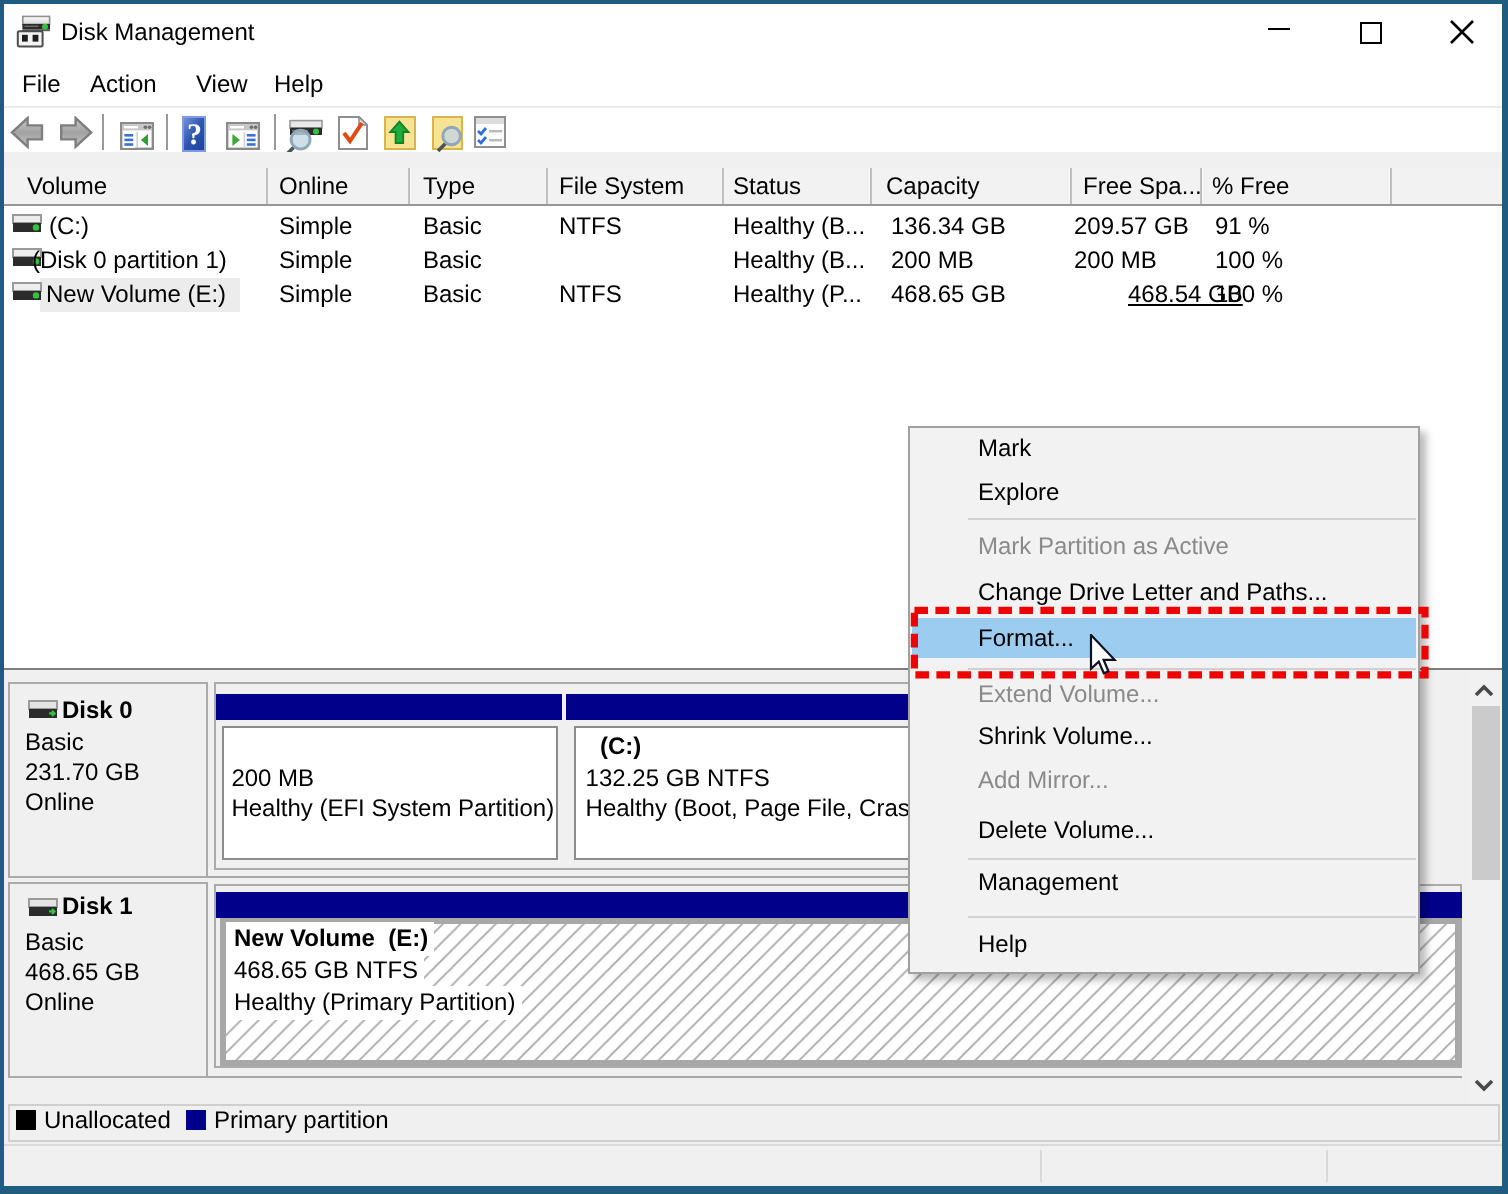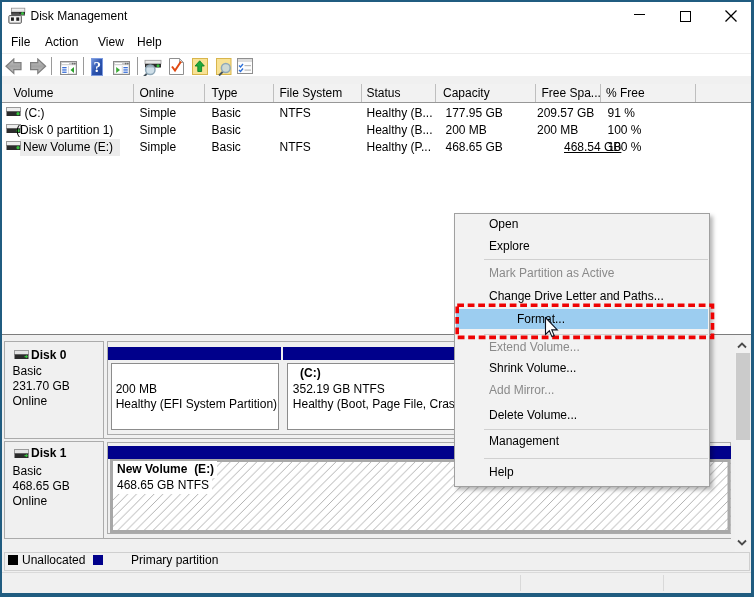--- a/index.html
+++ b/index.html
@@ -175,21 +175,21 @@
     <rect x="0.5" y="0.5" width="14" height="4" fill="#ededed" stroke="#9a9a9a"></rect>
     <rect x="0.5" y="4.5" width="14" height="4.5" fill="#2b2b2b"></rect>
     <circle cx="12" cy="6.7" r="1.6" fill="#35c23d"></circle>
   </svg>
 
   <div class="t" style="left:24.5px;top:104.5px;">(C:)</div>
   <div class="t" style="left:139.5px;top:104.5px;">Simple</div>
   <div class="t" style="left:211.5px;top:104.5px;">Basic</div>
   <div class="t" style="left:279.5px;top:104.5px;">NTFS</div>
   <div class="t" style="left:366.5px;top:104.5px;">Healthy (B...</div>
-  <div class="t" style="left:445.5px;top:104.5px;">177.95 GB</div>
+  <div class="t" style="left:445.5px;top:104.5px;">136.34 GB</div>
   <div class="t" style="left:537px;top:104.5px;">209.57 GB</div>
   <div class="t" style="left:607.5px;top:104.5px;">91 %</div>
 
   <div class="t" style="left:16px;top:121.5px;">(Disk 0 partition 1)</div>
   <div class="t" style="left:139.5px;top:121.5px;">Simple</div>
   <div class="t" style="left:211.5px;top:121.5px;">Basic</div>
   <div class="t" style="left:366.5px;top:121.5px;">Healthy (B...</div>
   <div class="t" style="left:445.5px;top:121.5px;">200 MB</div>
   <div class="t" style="left:537px;top:121.5px;">200 MB</div>
   <div class="t" style="left:607.5px;top:121.5px;">100 %</div>
@@ -218,21 +218,21 @@
   <div class="t" style="left:12.5px;top:393.2px;">Online</div>
 
   <div class="abs" style="left:106.5px;top:340.5px;width:575.5px;height:94px;background:#f0f0f0;border:1px solid #ababab;box-sizing:border-box;"></div>
   <div class="abs" style="left:108px;top:346.8px;width:173.3px;height:13.2px;background:#00008b;"></div>
   <div class="abs" style="left:283.3px;top:346.8px;width:397.2px;height:13.2px;background:#00008b;"></div>
   <div class="abs" style="left:110.8px;top:362.5px;width:168.7px;height:67.5px;background:#fff;border:1px solid #8c8c8c;box-sizing:border-box;"></div>
   <div class="abs" style="left:287px;top:362.5px;width:392px;height:67.5px;background:#fff;border:1px solid #8c8c8c;box-sizing:border-box;"></div>
   <div class="t" style="left:115.7px;top:380.5px;">200 MB</div>
   <div class="t" style="left:115.7px;top:396px;">Healthy (EFI System Partition)</div>
   <div class="t" style="left:300px;top:364.5px;font-weight:bold;">(C:)</div>
-  <div class="t" style="left:292.8px;top:380.5px;">352.19 GB NTFS</div>
+  <div class="t" style="left:292.8px;top:380.5px;">132.25 GB NTFS</div>
   <div class="t" style="left:292.8px;top:396px;">Healthy (Boot, Page File, Crash</div>
 
   <div class="abs" style="left:3.5px;top:440.5px;width:100px;height:98.2px;background:#f0f0f0;border:1px solid #ababab;box-sizing:border-box;"></div>
   <svg class="abs" style="left:13.5px;top:448.8px;" width="15" height="10" viewBox="0 0 15 10">
     <rect x="0.5" y="0.5" width="14" height="4" fill="#e4e4e4" stroke="#9a9a9a"></rect>
     <rect x="0.5" y="4.5" width="14" height="4.5" fill="#2b2b2b"></rect>
     <path d="M10.5,6.7 L13,6.7 M12,5.5 L13.2,6.7 L12,7.9" stroke="#35c23d" stroke-width="1.2" fill="none"></path>
   </svg>
   <div class="t" style="left:31px;top:445px;font-weight:bold;">Disk 1</div>
   <div class="t" style="left:12.5px;top:462.9px;">Basic</div>
@@ -246,51 +246,52 @@
         <pattern id="hp" width="8.8" height="8.8" patternUnits="userSpaceOnUse">
       <rect width="8.8" height="8.8" fill="#fff"></rect>
       <path d="M0,8.8 L8.8,0 M-2.2,2.2 L2.2,-2.2 M6.6,11 L11,6.6" stroke="#a9a9a9" stroke-width="0.9" fill="none"></path>
     </pattern>
       </defs>
     <rect x="0" y="0" width="620.5" height="74" fill="url(#hp)"></rect>
     <rect x="1.5" y="1.5" width="617.5" height="71" fill="none" stroke="#a8a8a8" stroke-width="3"></rect>
   </svg>
   <div class="t" style="left:113px;top:461px;font-weight:bold;background:#fff;padding:0 3px 0 4px;">New Volume&nbsp; (E:)</div>
   <div class="t" style="left:113px;top:476.5px;background:#fff;padding:0 3px 0 4px;">468.65 GB NTFS</div>
+  <div class="t" style="left:113px;top:493px;background:#fff;padding:0 3px 0 4px;">Healthy (Primary Partition)</div>
 
   <div class="abs" style="left:103.5px;top:438.2px;width:578.5px;height:1px;background:#a8a8a8;"></div>
   <div class="abs" style="left:103.5px;top:537.6px;width:627.5px;height:1px;background:#a8a8a8;"></div>
 
   <div class="abs" style="left:734.5px;top:336px;width:15.5px;height:215.5px;background:#f1f1f1;"></div>
   <svg class="abs" style="left:736.4px;top:341px;" width="12" height="9" viewBox="0 0 12 9">
     <path d="M2,6.5 L6,2.5 L10,6.5" fill="none" stroke="#4a4a4a" stroke-width="1.8"></path>
   </svg>
   <div class="abs" style="left:735.5px;top:353px;width:14px;height:87px;background:#cbcbcb;"></div>
   <svg class="abs" style="left:736.4px;top:538px;" width="12" height="9" viewBox="0 0 12 9">
     <path d="M2,2.5 L6,6.5 L10,2.5" fill="none" stroke="#4a4a4a" stroke-width="1.8"></path>
   </svg>
 
   <div class="abs" style="left:3.5px;top:551.5px;width:746.5px;height:19px;background:#f0f0f0;border:1px solid #cfcfcf;box-sizing:border-box;"></div>
   <div class="abs" style="left:8px;top:554.5px;width:10px;height:10px;background:#000;"></div>
   <div class="t" style="left:22px;top:551.5px;">Unallocated</div>
   <div class="abs" style="left:92.5px;top:554.5px;width:10px;height:10px;background:#00008b;"></div>
-  <div class="t" style="left:107px;top:551.5px;margin-left:24px;">Primary partition</div>
+  <div class="t" style="left:107px;top:551.5px;">Primary partition</div>
 
   <div class="abs" style="left:2px;top:571.5px;width:749px;height:1px;background:#dadada;"></div>
   <div class="abs" style="left:519.5px;top:574.5px;width:1px;height:16px;background:#d9d9d9;"></div>
   <div class="abs" style="left:663px;top:574.5px;width:1px;height:16px;background:#d9d9d9;"></div>
 
   <div class="abs" style="left:453.5px;top:212.5px;width:256.5px;height:274px;background:#f2f2f2;border:1px solid #a0a0a0;box-sizing:border-box;box-shadow:3px 3px 4px rgba(0,0,0,0.28);"></div>
   <div class="abs" style="left:456px;top:309px;width:251.5px;height:19.6px;background:#9ccdf0;"></div>
-  <div class="t" style="left:489px;top:216px;">Open</div>
+  <div class="t" style="left:489px;top:216px;">Mark</div>
   <div class="t" style="left:489px;top:238px;">Explore</div>
   <div class="abs" style="left:484.3px;top:258.6px;width:223.7px;height:1px;background:#d0d0d0;"></div>
   <div class="t" style="left:489px;top:288px;">Change Drive Letter and Paths...</div>
   <div class="t" style="left:489px;top:265px;color:#8a8a8a;">Mark Partition as Active</div>
-  <div class="t" style="left:489px;top:310.5px;margin-left:28px;">Format...</div>
+  <div class="t" style="left:489px;top:310.5px;">Format...</div>
   <div class="abs" style="left:484.3px;top:334.3px;width:223.7px;height:1px;background:#d0d0d0;"></div>
   <div class="t" style="left:489px;top:338.7px;color:#8a8a8a;">Extend Volume...</div>
   <div class="t" style="left:489px;top:360.4px;">Shrink Volume...</div>
   <div class="t" style="left:489px;top:382.1px;color:#8a8a8a;">Add Mirror...</div>
   <div class="t" style="left:489px;top:406.5px;">Delete Volume...</div>
   <div class="abs" style="left:484.3px;top:429px;width:223.7px;height:1px;background:#d0d0d0;"></div>
   <div class="t" style="left:489px;top:433px;">Management</div>
   <div class="abs" style="left:484.3px;top:458px;width:223.7px;height:1px;background:#d0d0d0;"></div>
   <div class="t" style="left:489px;top:464px;">Help</div>
 

